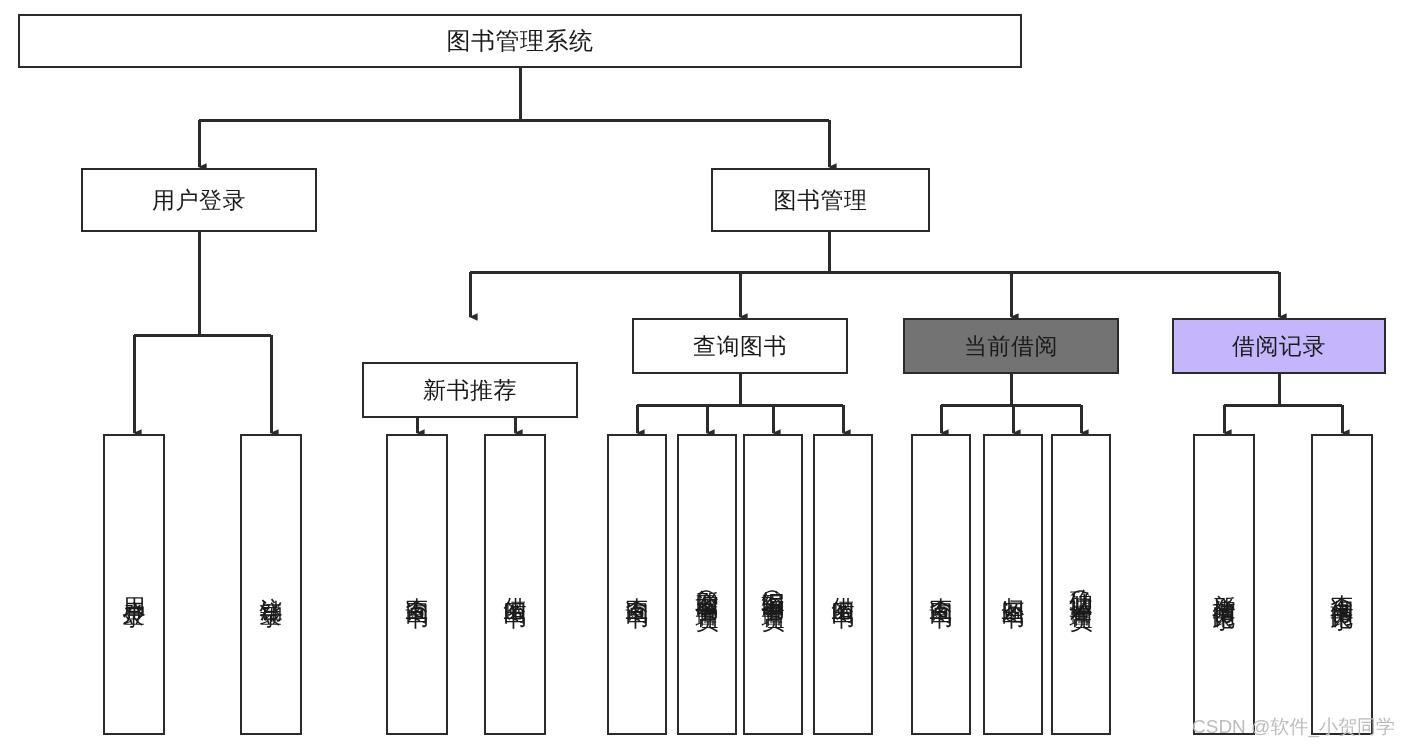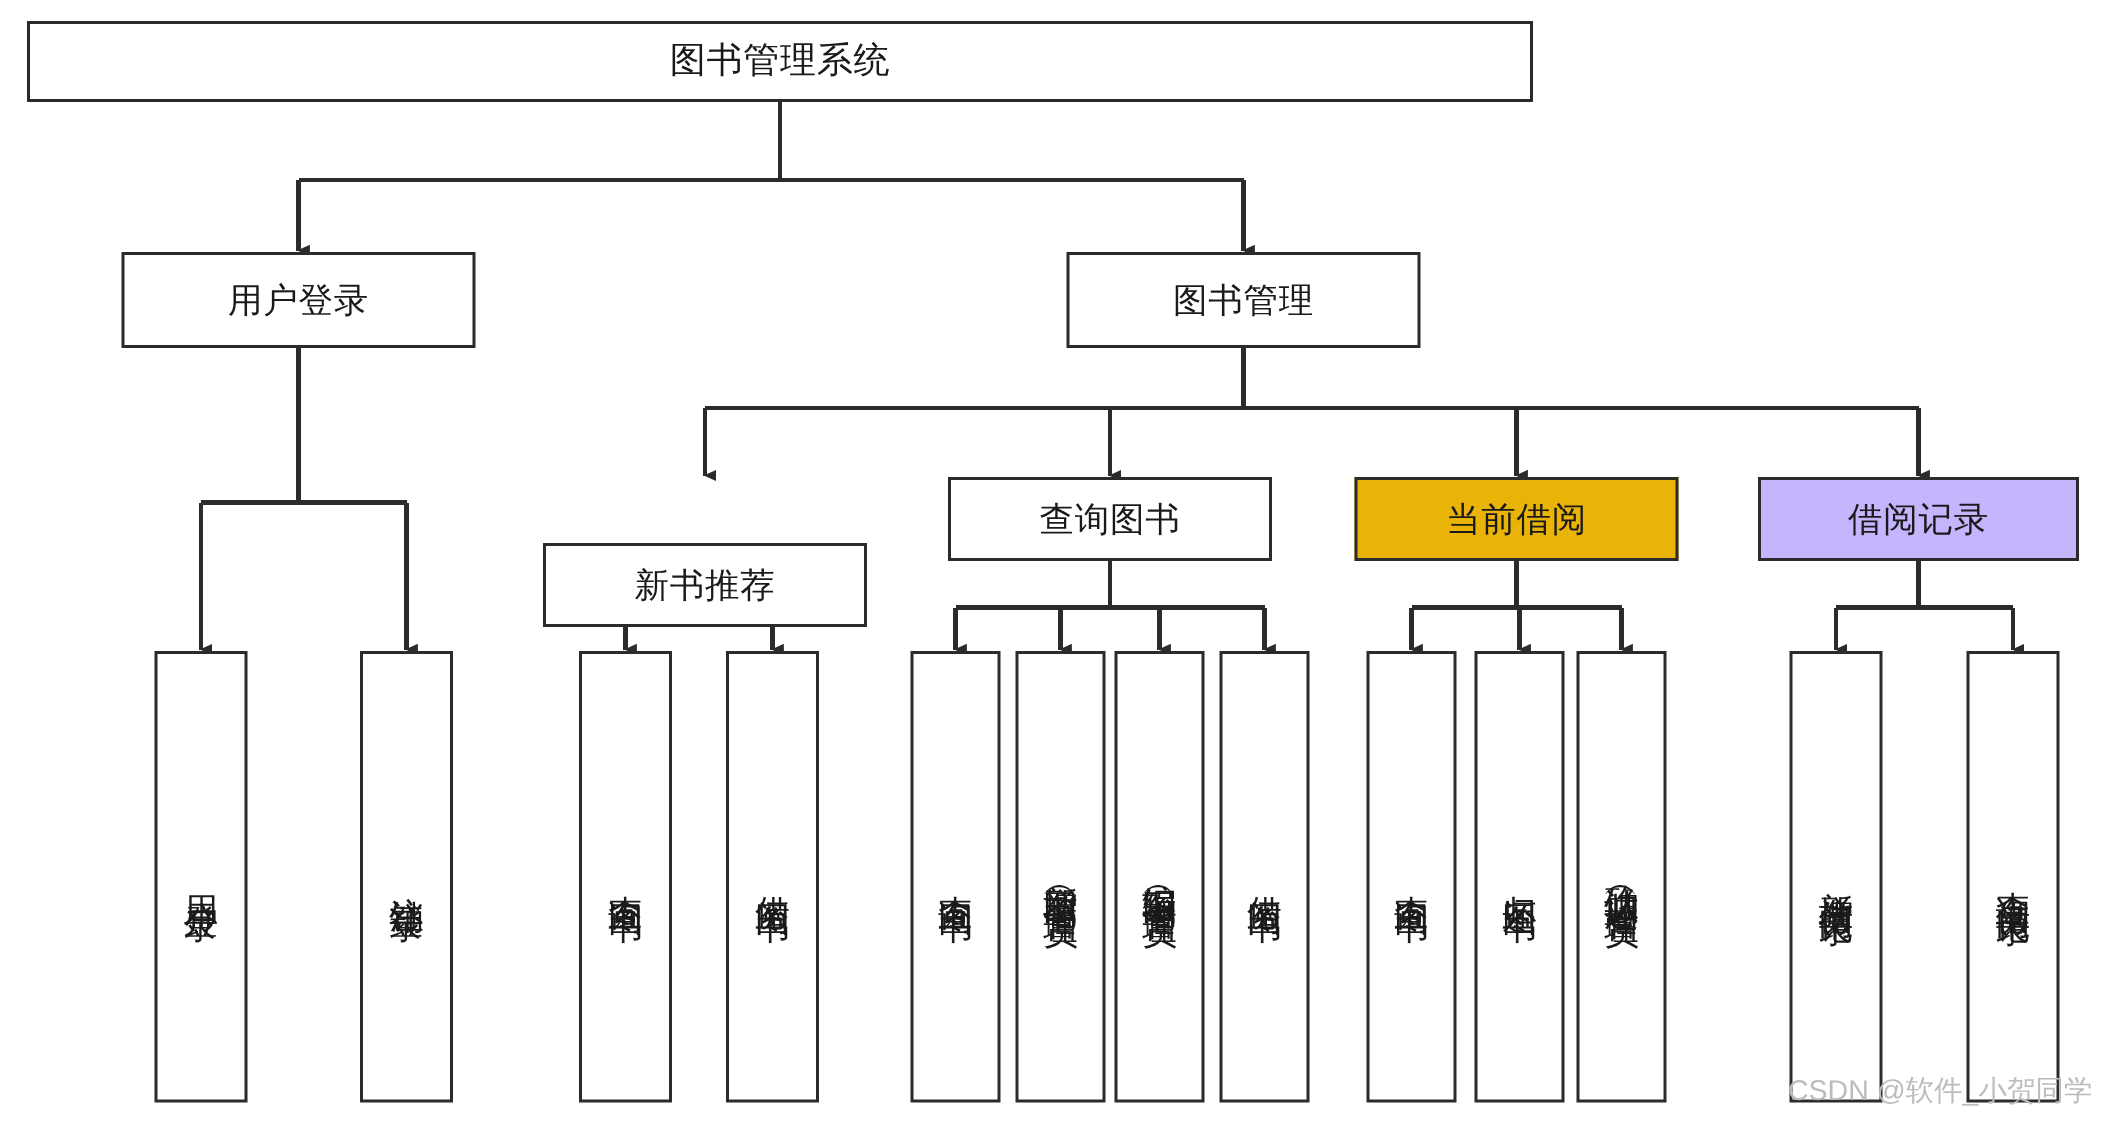--- a/index.html
+++ b/index.html
@@ -119,30 +119,30 @@
       </g>
   </svg>
 
   <div id="node-layer">
       <div class="node horiz root" style="left: 18px; top: 14px; width: 1004px; height: 54px; border-color: rgb(43, 43, 43); background: rgb(255, 255, 255);">
         <span class="label" style="color: rgb(26, 26, 26);">图书管理系统</span>
       </div>
       <div class="node horiz" style="left: 81px; top: 168px; width: 236px; height: 64px; border-color: rgb(43, 43, 43); background: rgb(255, 255, 255);">
         <span class="label" style="color: rgb(26, 26, 26);">用户登录</span>
       </div>
-      <div class="node horiz" style="left: 711px; top: 168px; width: 236px; height: 64px; border-color: rgb(43, 43, 43); background: rgb(255, 255, 255);">
+      <div class="node horiz" style="left: 711px; top: 168px; width: 219px; height: 64px; border-color: rgb(43, 43, 43); background: rgb(255, 255, 255);">
         <span class="label" style="color: rgb(26, 26, 26);">图书管理</span>
       </div>
       <div class="node horiz" style="left: 362px; top: 318px; width: 216px; height: 56px; border-color: rgb(43, 43, 43); background: rgb(255, 255, 255); margin-top: 44px;">
         <span class="label" style="color: rgb(26, 26, 26);">新书推荐</span>
       </div>
       <div class="node horiz" style="left: 632px; top: 318px; width: 216px; height: 56px; border-color: rgb(43, 43, 43); background: rgb(255, 255, 255);">
         <span class="label" style="color: rgb(26, 26, 26);">查询图书</span>
       </div>
-      <div class="node horiz" style="left: 903px; top: 318px; width: 216px; height: 56px; border-color: rgb(43, 43, 43); background: #eab308;">
+      <div class="node horiz" style="left: 903px; top: 318px; width: 216px; height: 56px; border-color: rgb(43, 43, 43); background: #737373;">
         <span class="label" style="color: rgb(26, 26, 26);">当前借阅</span>
       </div>
       <div class="node horiz" style="left: 1172px; top: 318px; width: 214px; height: 56px; border-color: rgb(43, 43, 43); background: #c4b5fd;">
         <span class="label" style="color: rgb(26, 26, 26);">借阅记录</span>
       </div>
       <div class="node vert" style="left: 103px; top: 434px; width: 62px; height: 301px; border-color: rgb(43, 43, 43); background: rgb(255, 255, 255);">
         <span class="label" style="color: rgb(26, 26, 26);">用户登录</span>
       </div>
       <div class="node vert" style="left: 240px; top: 434px; width: 62px; height: 301px; border-color: rgb(43, 43, 43); background: rgb(255, 255, 255);">
         <span class="label" style="color: rgb(26, 26, 26);">注销登录</span>

